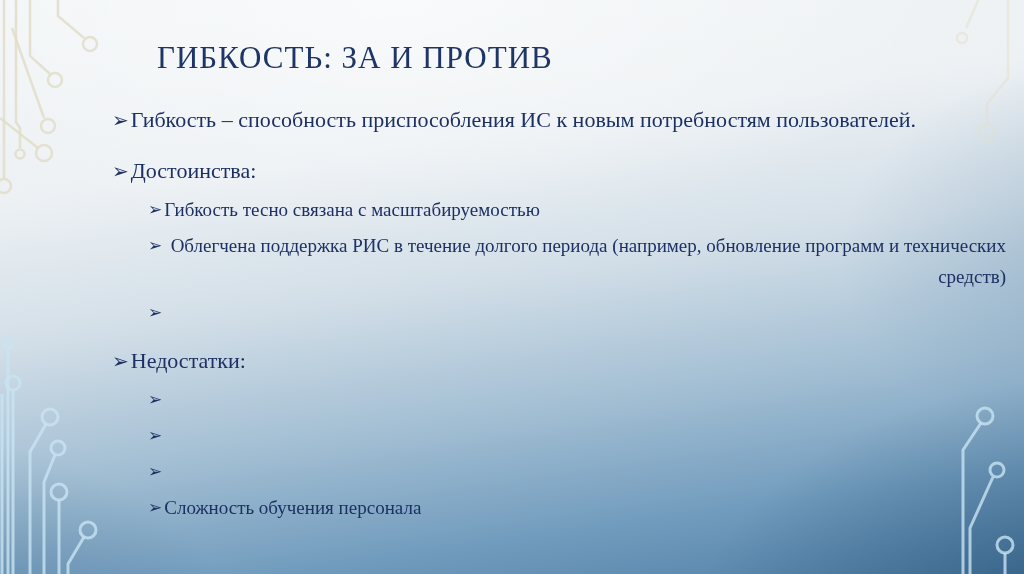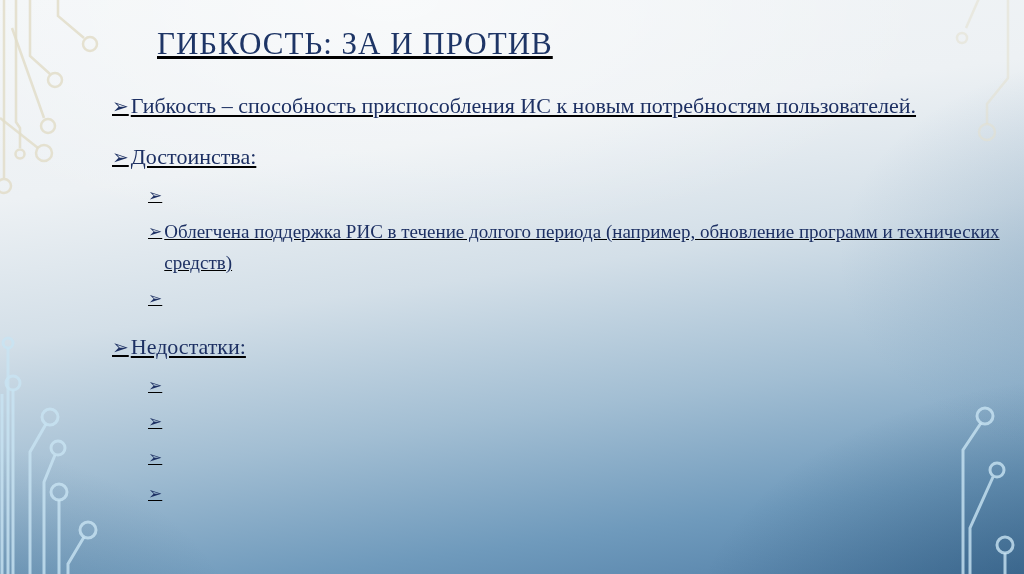--- a/index.html
+++ b/index.html
@@ -22,23 +22,22 @@
   .decor { position: absolute; pointer-events: none; }
   .decor path, .decor circle, .decor polyline { fill: none; }
   .decor-top-left    { left: 0;     top: 0;   }
   .decor-top-right   { left: 898px; top: 0;   }
   .decor-bottom-left { left: 0;     top: 330px; }
   .decor-bottom-right{ left: 938px; top: 388px; }
 
   .content {
     position: absolute;
     left: 112px;
-    top: 18px;
+    top: 32px;
     width: 880px;
-    text-decoration: underline;
   }
 
   .title {
     margin: 8px 0 0 45px;
     font-size: 31px;
     line-height: 36px;
     font-weight: 400;
     letter-spacing: 1px;
     color: #1e3566;
     white-space: nowrap;
@@ -47,21 +46,21 @@
   .item {
     display: flex;
     align-items: flex-start;
     color: #1d3063;
   }
   .item .bullet {
     flex: 0 0 auto;
     font-family: "DejaVu Sans", sans-serif;
     margin-right: 2px;
   }
-  .item .text { flex: 0 1 auto; }
+  .item .text { flex: 0 1 auto; text-align: right; }
 
   .l1 {
     margin-top: 15px;
     font-size: 22px;
     line-height: 36px;
     width: 810px;
   }
   .l1 .bullet { font-size: 20px; line-height: 36px; }
 
   .l2 {
@@ -136,20 +135,21 @@
       <span class="text">Гибкость – способность  приспособления ИС к новым потребностям пользователей.</span>
     </div>
 
     <div class="item l1">
       <span class="bullet">➢</span>
       <span class="text">Достоинства:</span>
     </div>
 
     <div class="item l2">
       <span class="bullet">➢</span>
+      <span class="text">Гибкость тесно связана с масштабируемостью</span>
     </div>
 
     <div class="item l2">
       <span class="bullet">➢</span>
       <span class="text">Облегчена поддержка РИС в течение долгого периода (например, обновление программ и технических средств)</span>
     </div>
 
     <div class="item l2">
       <span class="bullet">➢</span>
     </div>
@@ -166,16 +166,17 @@
     <div class="item l2">
       <span class="bullet">➢</span>
     </div>
 
     <div class="item l2">
       <span class="bullet">➢</span>
     </div>
 
     <div class="item l2">
       <span class="bullet">➢</span>
+      <span class="text">Сложность обучения персонала</span>
     </div>
 
   </div>
 </div>
 
 </body></html>

